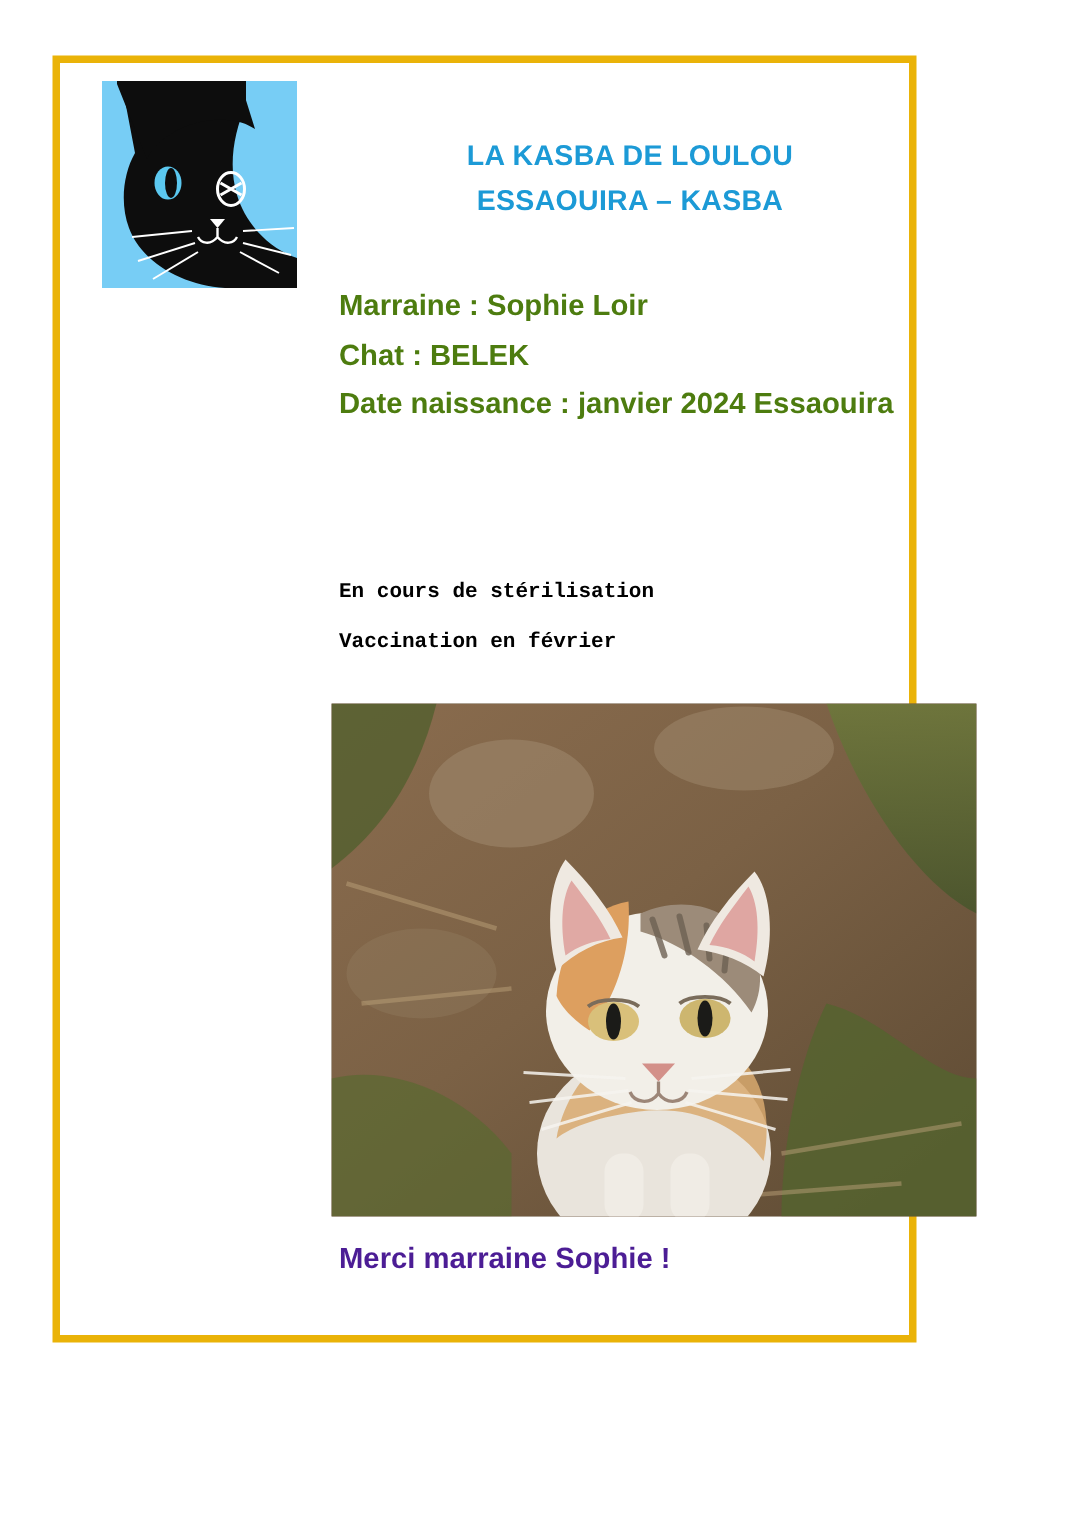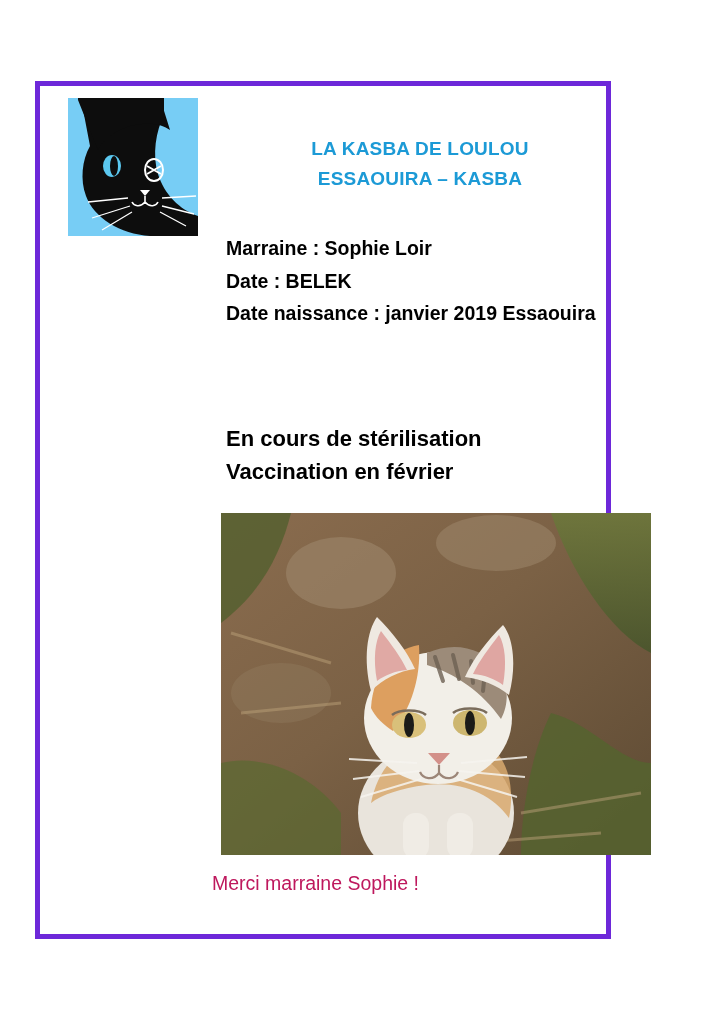--- a/index.html
+++ b/index.html
@@ -23,24 +23,23 @@
     background: #ffffff;
   }
 
   
   .frame {
     position: absolute;
     left: 35px;
     top: 37px;
     width: 576px;
     height: 858px;
-    border: 5px solid #6d28d9;
+    border: 5px solid #eab308;
     box-sizing: border-box;
     background: #ffffff;
-    margin-top: 44px;
   }
 
   
   .logo-block {
     position: absolute;
     left: 28px;
     top: 12px;
     width: 130px;
     height: 138px;
     background: #77cdf5;
@@ -72,58 +71,59 @@
     line-height: 30px;
     letter-spacing: 0.2px;
   }
   .title-line { display: block; }
 
   .info-block {
     position: absolute;
     left: 186px;
     top: 146px;
     width: 450px;
-    color: #000000;
+    color: #4d7c0f;
     font-weight: bold;
     font-size: 19.5px;
     line-height: 32.5px;
   }
   .info-line { display: block; white-space: pre; }
 
   .status-block {
     position: absolute;
     left: 186px;
     top: 337px;
     width: 450px;
     color: #000000;
     font-weight: bold;
-    font-size: 22px;
+    font-size: 14px;
     line-height: 32.5px;
+    font-family: Liberation Mono, monospace;
   }
   .status-line { display: block; white-space: pre; }
 
   
   .photo {
     position: absolute;
     left: 181px;
     top: 427px;
     width: 430px;
     height: 342px;
     overflow: hidden;
     background: #6d5b43;
   }
   .photo svg { display: block; }
 
   .thanks {
     position: absolute;
-    left: 172px;
+    left: 186px;
     top: 786px;
     width: 450px;
-    color: #be185d;
-    font-weight: normal;
+    color: #4c1d95;
+    font-weight: bold;
     font-size: 19.5px;
   }
 </style>
 </head>
 <body>
 
 <div class="page">
 
   <div class="frame">
 
@@ -149,22 +149,22 @@
         </svg>
       </div>
 
       <div class="title-block">
         <span class="title-line">LA KASBA DE LOULOU</span>
         <span class="title-line">ESSAOUIRA – KASBA</span>
       </div>
 
       <div class="info-block">
         <span class="info-line">Marraine : Sophie Loir</span>
-        <span class="info-line">Date : BELEK</span>
-        <span class="info-line">Date naissance : janvier 2019 Essaouira</span>
+        <span class="info-line">Chat : BELEK</span>
+        <span class="info-line">Date naissance : janvier 2024 Essaouira</span>
       </div>
 
       <div class="status-block">
         <span class="status-line">En cours de stérilisation</span>
         <span class="status-line">Vaccination en février</span>
       </div>
 
       <div class="photo">
         <svg width="430" height="342" viewBox="0 0 430 342" xmlns="http://www.w3.org/2000/svg">
           <defs>

